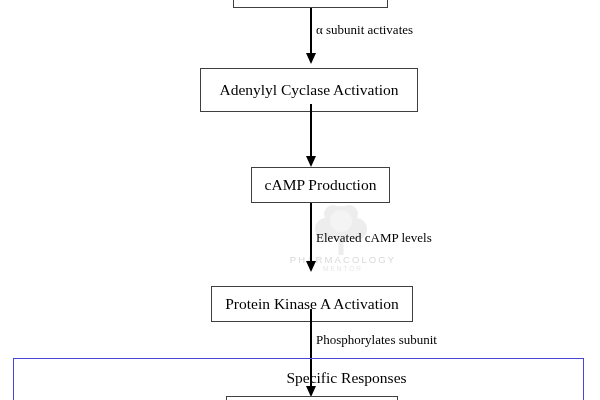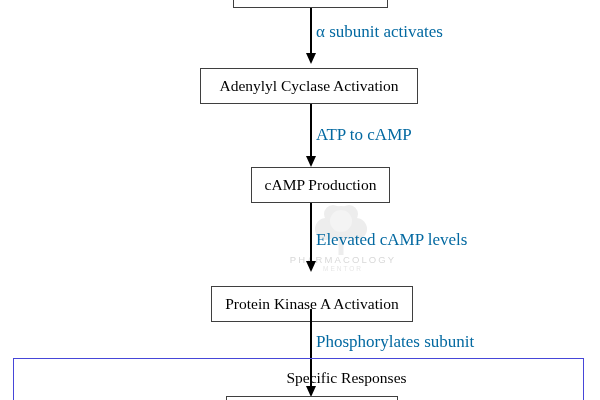--- a/index.html
+++ b/index.html
@@ -92,24 +92,24 @@
   .arrowhead {
     position: absolute;
     width: 0;
     height: 0;
     border-left: 5.5px solid transparent;
     border-right: 5.5px solid transparent;
     border-top: 11px solid #000000;
   }
   .edge-label {
     position: absolute;
-    font-size: 17px;
+    font-size: 13px;
     line-height: 1;
     white-space: nowrap;
-    color: #0369a1;
+    color: #000000;
   }
 
   
   .subgraph {
     position: absolute;
     box-sizing: border-box;
     border: 1.5px solid #4646d8;
     background: transparent;
   }
   .subgraph-title {
@@ -144,25 +144,24 @@
     <div class="wm-text">PHARMACOLOGY</div>
     <div class="wm-sub">MENTOR</div>
   </div>
 
   <div class="node clipped-top" style="left:233px; top:-22px; width:155px; height:30px;"></div>
 
   <div class="edge-line" style="left:310px; top:8px; height:45px;"></div>
   <div class="arrowhead" style="left:305.5px; top:53px;"></div>
   <div class="edge-label" style="left:316px; top:23px;">α subunit activates</div>
 
-  <div class="node" style="left:200px; top:68px; width:218px; height:36px;">Adenylyl Cyclase Activation</div>
+  <div class="node" style="left:200px; top:68px; width:218px; height:44px;">Adenylyl Cyclase Activation</div>
 
   <div class="edge-line" style="left:310px; top:104px; height:52px;"></div>
   <div class="arrowhead" style="left:305.5px; top:156px;"></div>
-  <div class="edge-label" style="left:316px; top:126px;">ATP to cAMP</div>
 
   <div class="node" style="left:251px; top:167px; width:139px; height:36px;">cAMP Production</div>
 
   <div class="edge-line" style="left:310px; top:203px; height:58px;"></div>
   <div class="arrowhead" style="left:305.5px; top:261px;"></div>
   <div class="edge-label" style="left:316px; top:231px;">Elevated cAMP levels</div>
 
   <div class="node" style="left:211px; top:273px; width:202px; height:36px;margin-top:13px;">Protein Kinase A Activation</div>
 
   <div class="edge-line" style="left:310px; top:309px; height:77px;"></div>

